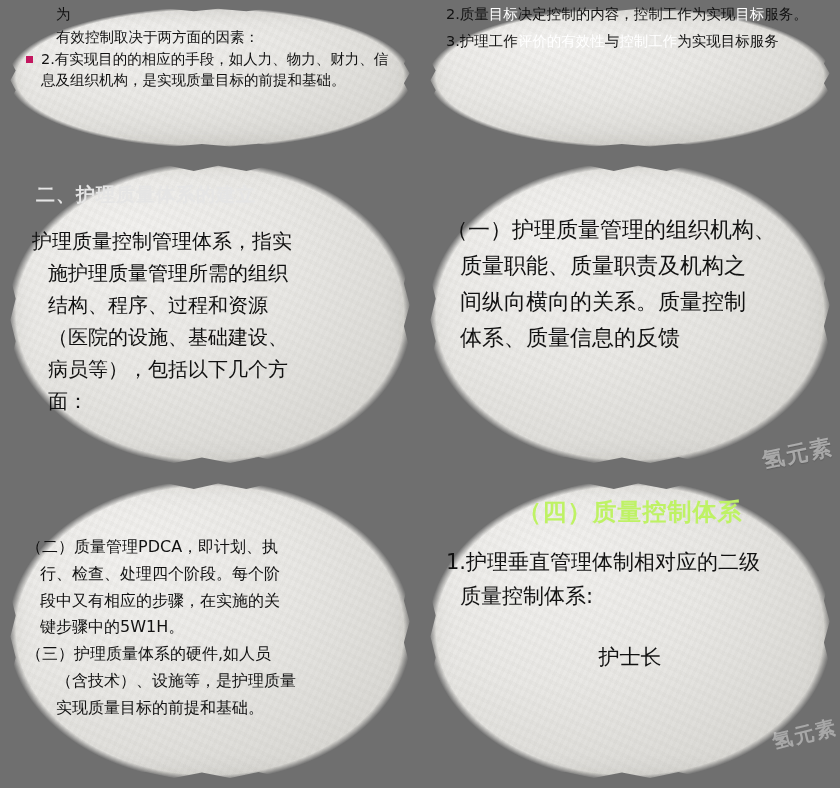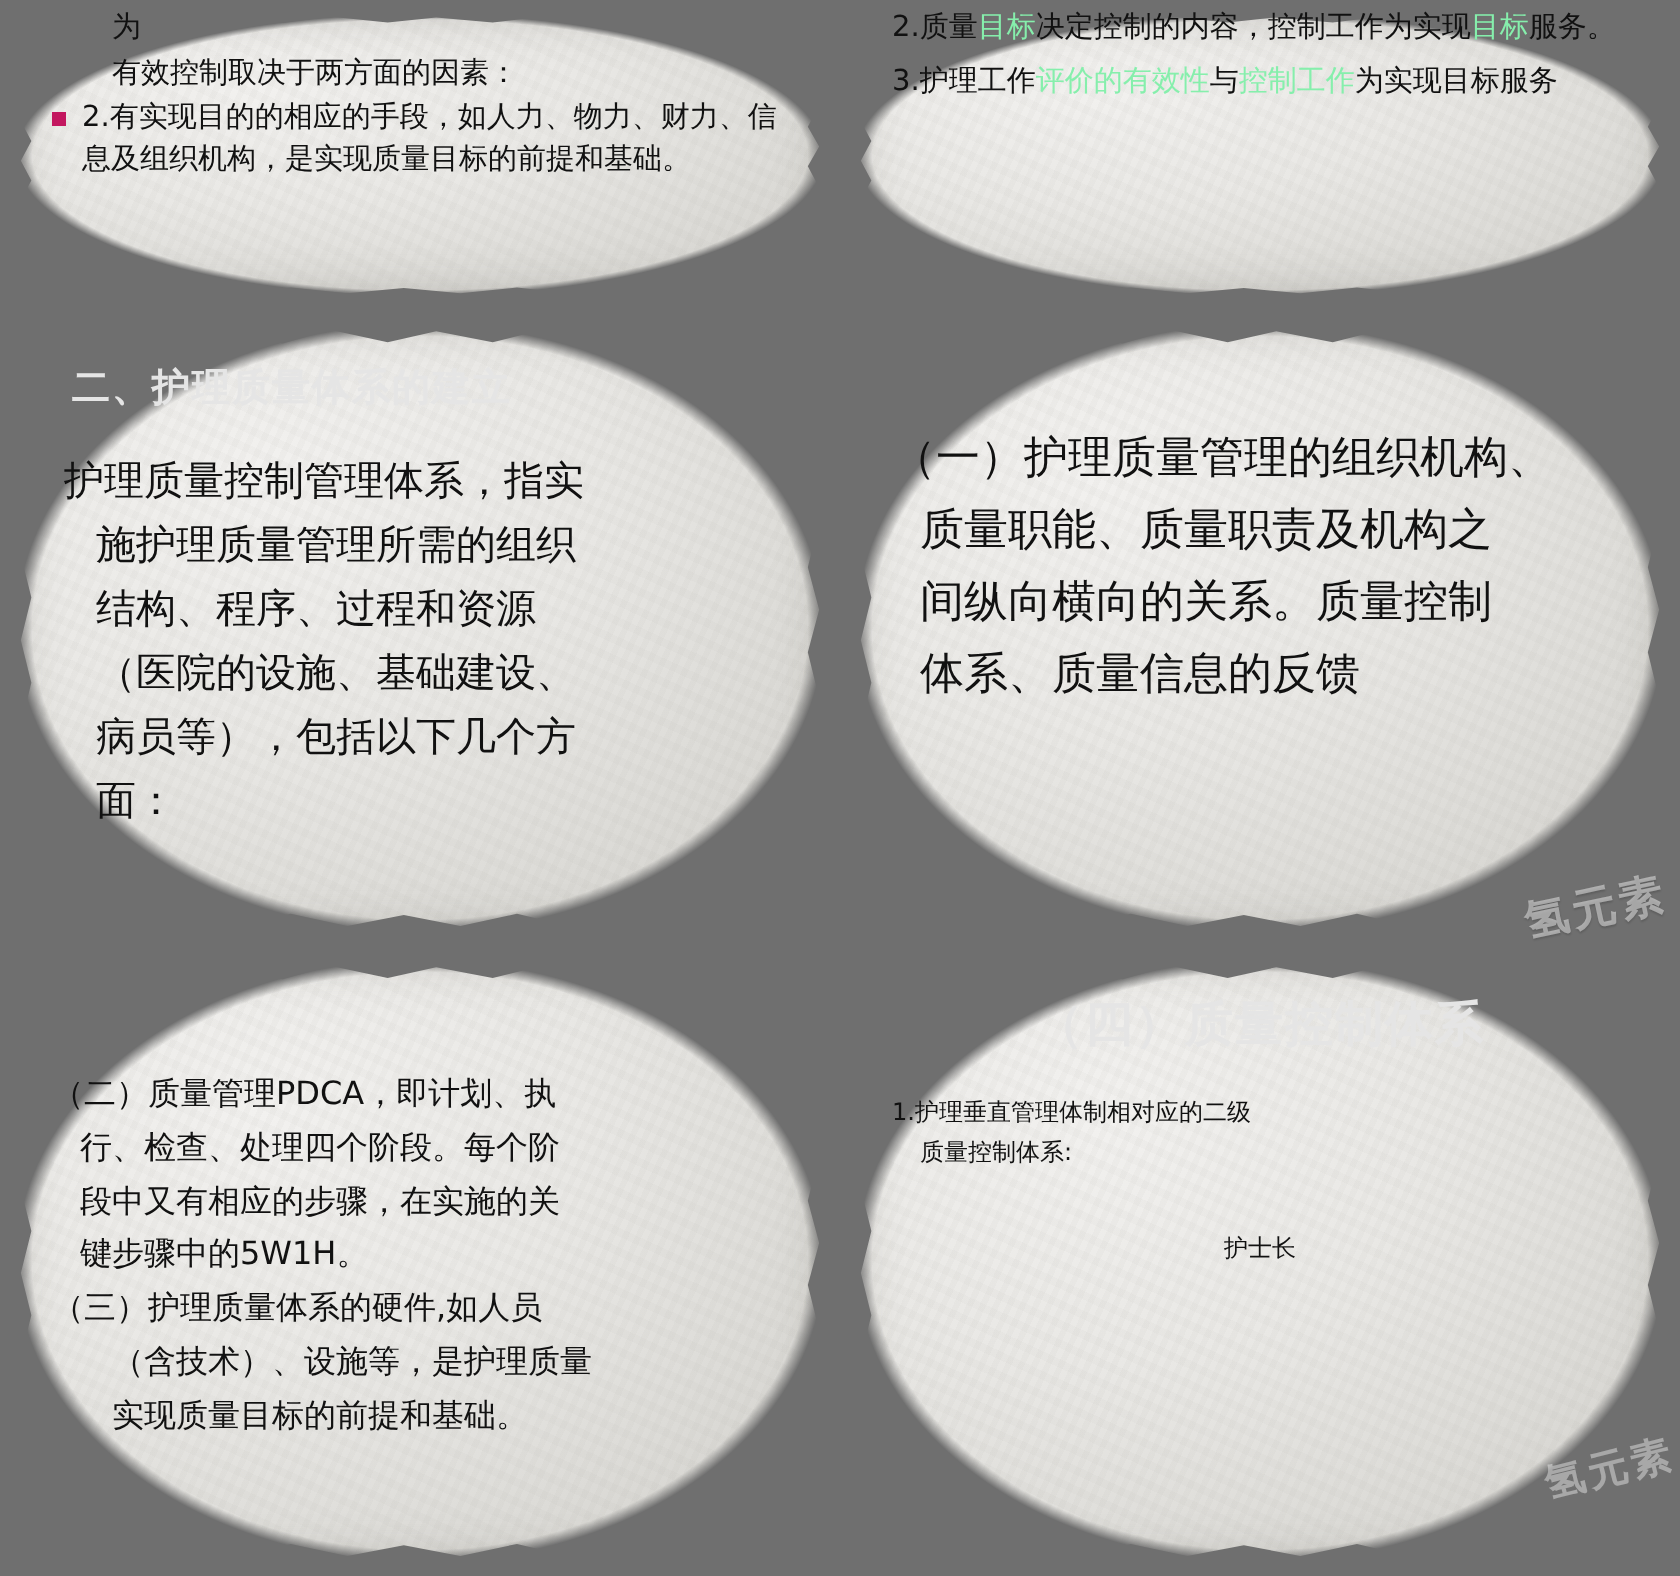--- a/index.html
+++ b/index.html
@@ -71,29 +71,29 @@
     padding: 10px 26px;
     box-sizing: border-box;
     color: #111;
     font-size: 15px;
     line-height: 1.42;
   }
   .line { margin: 0 0 2px 0; }
   .center { text-align: center; }
   .indent2 { padding-left: 30px; }
   .hang { padding-left: 18px; text-indent: -18px; }
-  .red { color: #86efac; }
+  .red { color: #ffffff; }
   .title-red {
     color: #e5e5e5;
     font-weight: bold;
     font-size: 19px;
     letter-spacing: 1px;
   }
   .title-big {
-    color: #e5e5e5;
+    color: #bef264;
     font-weight: bold;
     font-size: 24px;
     letter-spacing: 1px;
   }
   .bullet-row {
     display: flex;
     align-items: flex-start;
     margin-bottom: 3px;
   }
   .bullet-sq {
@@ -104,21 +104,21 @@
     margin: 7px 8px 0 0;
   }
   .bullet-txt { flex: 1 1 auto; }
   .big-body {
     font-size: 20px;
     line-height: 1.5;
     padding: 0 6px;
     font-family: Liberation Serif, serif;
   }
   .mid-body {
-    font-size: 12px;
+    font-size: 21px;
     line-height: 1.5;
   }
   .s1 .content { padding-top: 4px; font-size: 14.5px; }
   .s2 .content { padding-top: 4px; font-size: 14.5px; }
   .s3 .content { padding-top: 26px; }
   .s4 .content { padding-top: 58px; }
   .s5 .content { padding-top: 62px; font-size: 16px; line-height: 1.55; }
   .s6 .content { padding-top: 22px; }
   .spacer-sm { height: 8px; }
   .spacer-md { height: 18px; }

